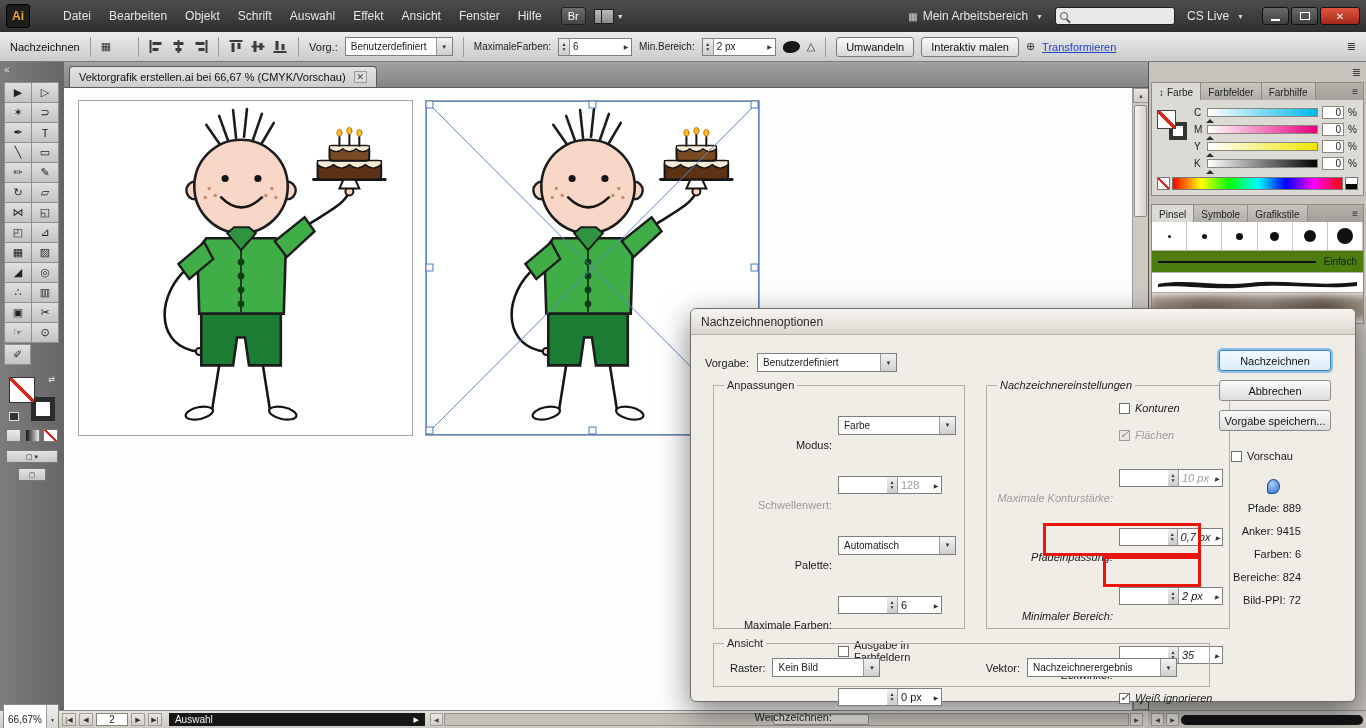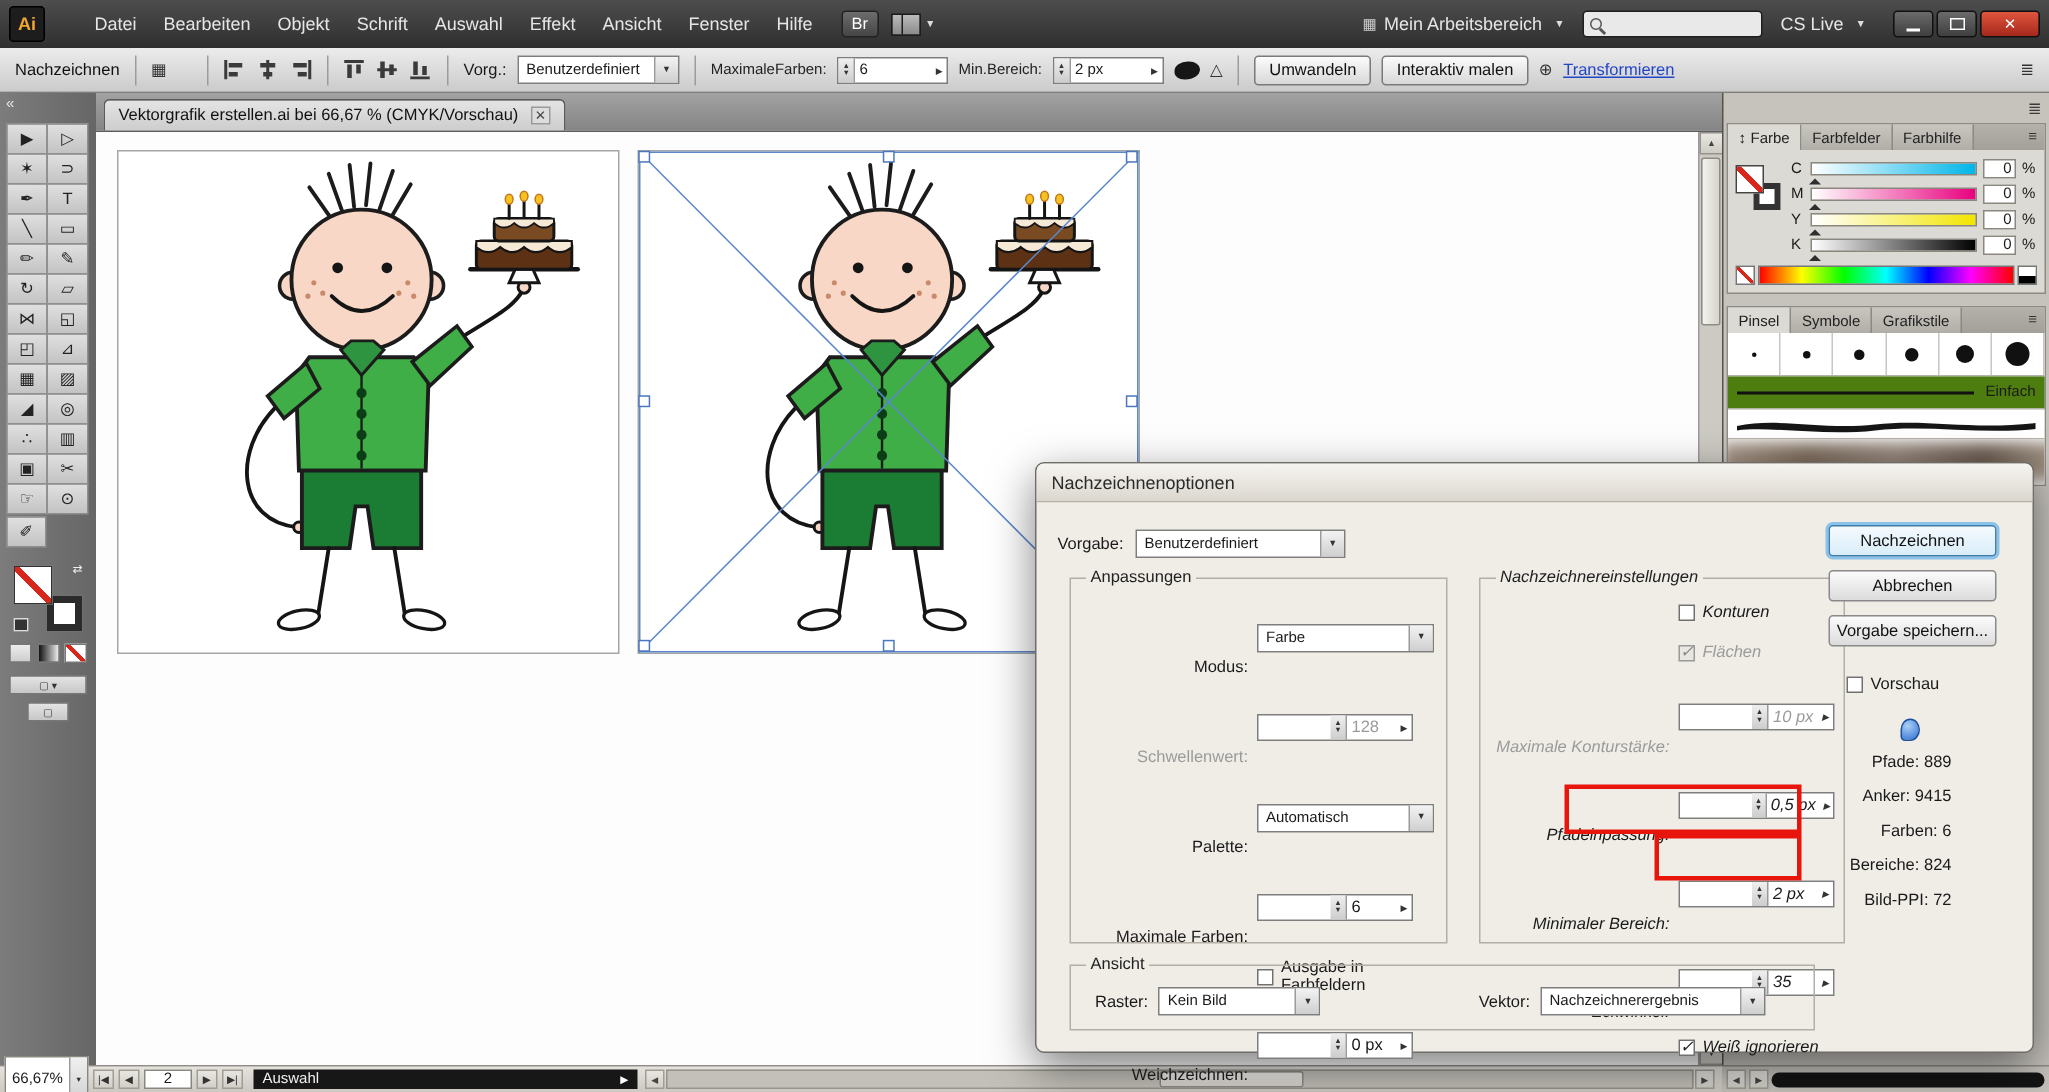--- a/index.html
+++ b/index.html
@@ -729,21 +729,21 @@
         <span class="stepper d-stepper dis">
           <span class="sp"></span>
           <span class="sv">10 px</span>
           <span class="spop"></span>
         </span>
       </div>
       <div class="fr">
         <label>Pfadeinpassung:</label>
         <span class="stepper d-stepper">
           <span class="sp"></span>
-          <span class="sv">0,5 px</span>
+          <span class="sv">0,7 px</span>
           <span class="spop"></span>
         </span>
       </div>
       <div class="fr">
         <label>Minimaler Bereich:</label>
         <span class="stepper d-stepper">
           <span class="sp"></span>
           <span class="sv">2 px</span>
           <span class="spop"></span>
         </span>

